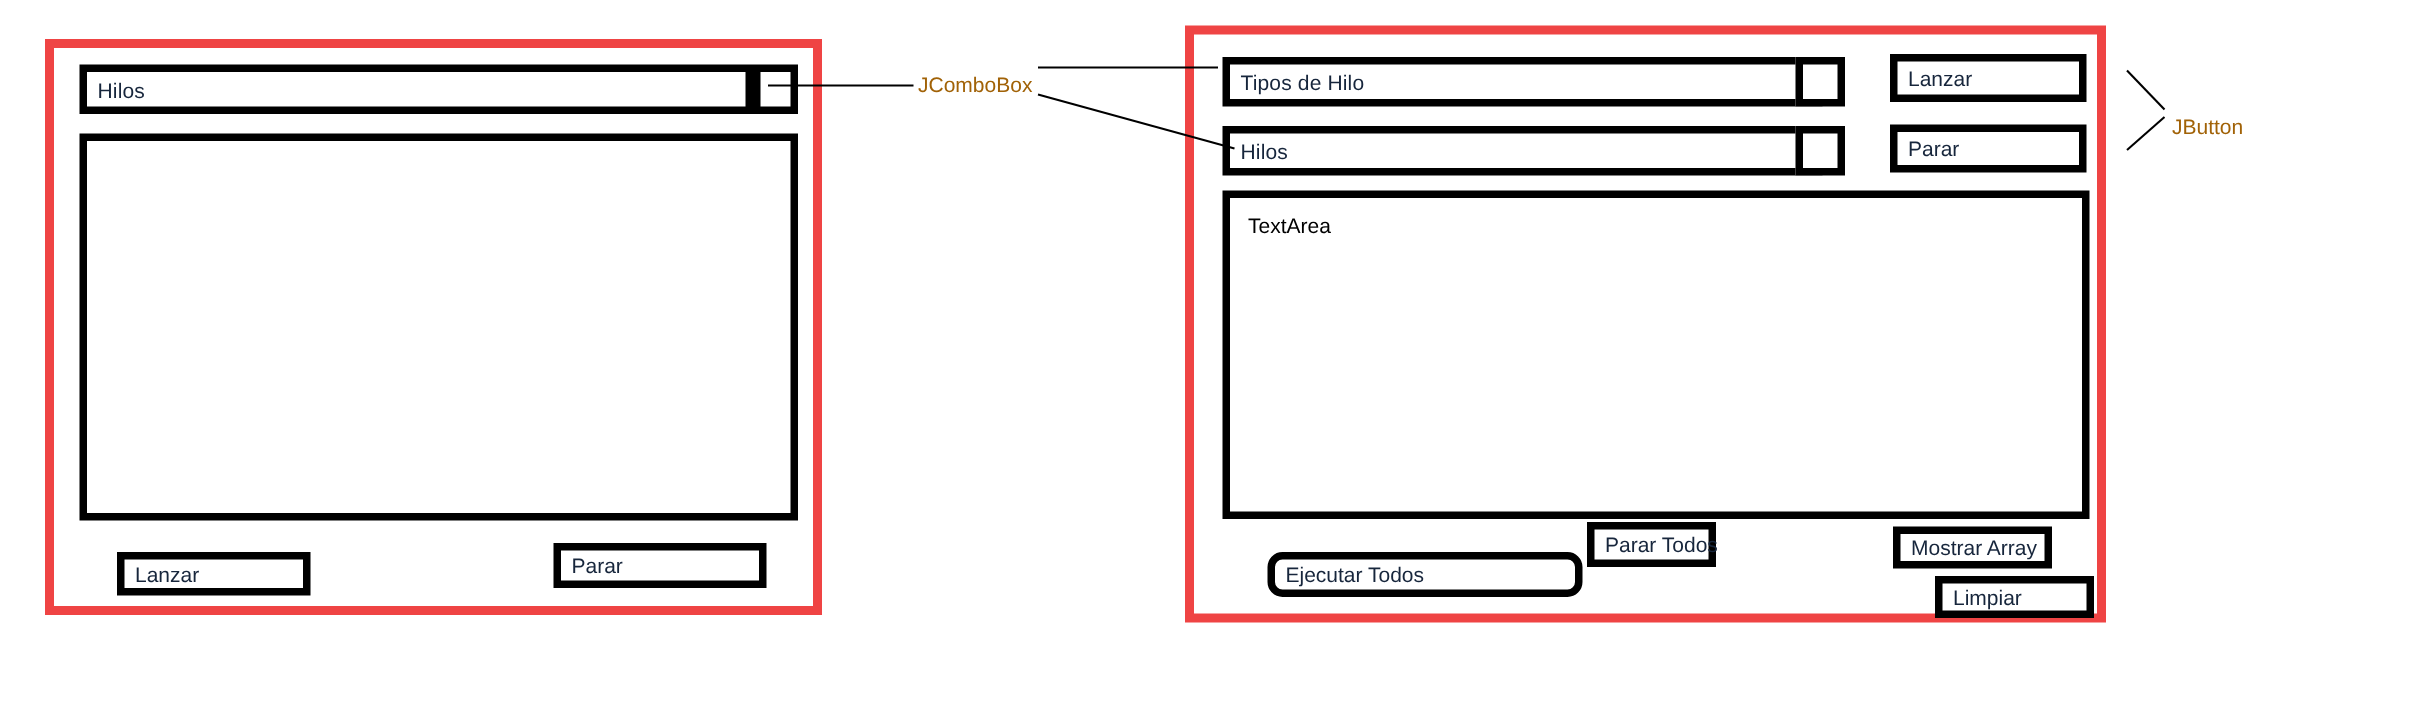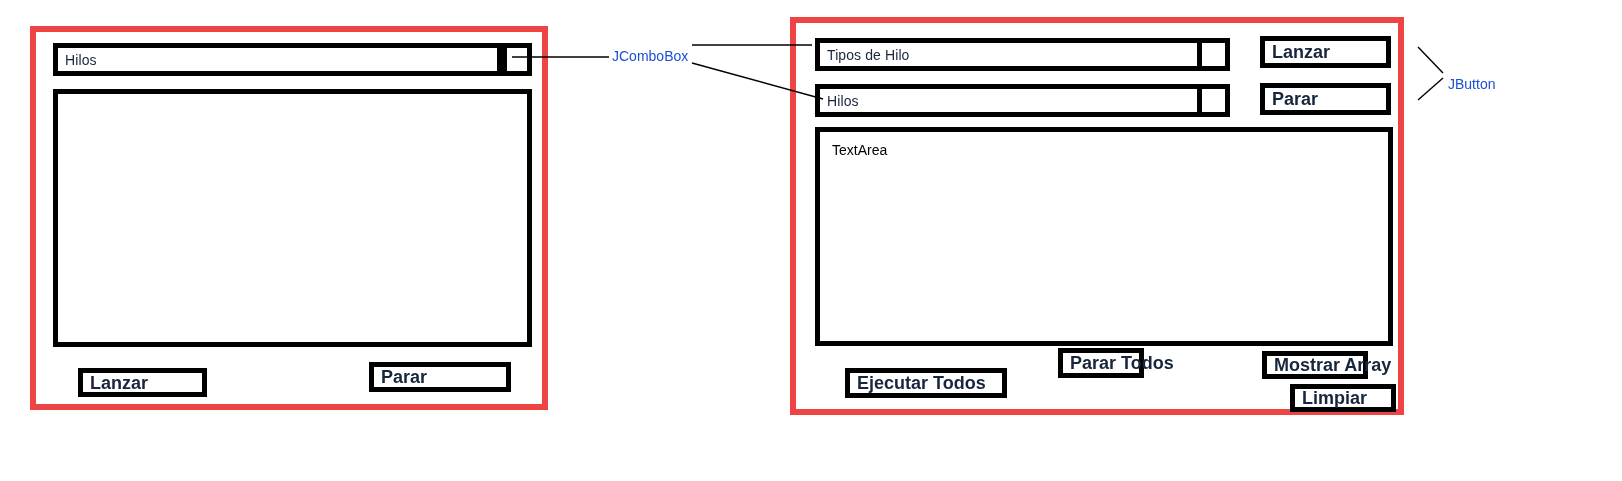--- a/index.html
+++ b/index.html
@@ -47,31 +47,30 @@
     font-size: 14px;
     line-height: 16px;
     color: #000000;
     white-space: nowrap;
   }
   .btn-text {
     position: absolute;
     left: 7px;
     top: 50%;
     transform: translateY(-50%);
-    font-size: 18px;
+    font-size: 14px;
     line-height: 16px;
     color: #17263c;
     white-space: nowrap;
-    font-weight: bold;
   }
   .annot {
     position: absolute;
     font-size: 14px;
     line-height: 16px;
-    color: #1d4ed8;
+    color: #a16207;
     white-space: nowrap;
   }
   .leader {
     position: absolute;
     left: 0;
     top: 0;
     width: 1622px;
     height: 481px;
     pointer-events: none;
   }
@@ -116,21 +115,21 @@
       <span class="btn-text">Lanzar</span>
     </div>
     <div class="box" style="left:464px; top:60px; width:131px; height:32px;">
       <span class="btn-text">Parar</span>
     </div>
 
     <div class="box" style="left:19px; top:104px; width:578px; height:219px;">
       <span class="area-text">TextArea</span>
     </div>
 
-    <div class="box" style="left:49px; top:345px; width:162px; height:30px;">
+    <div class="box" style="left:49px; top:345px; width:210px; height:30px;border-radius:10px;">
       <span class="btn-text">Ejecutar Todos</span>
     </div>
     <div class="box" style="left:262px; top:325px; width:86px; height:30px;">
       <span class="btn-text">Parar Todos</span>
     </div>
 
     <div class="box" style="left:466px; top:328px; width:106px; height:28px;">
       <span class="btn-text">Mostrar Array</span>
     </div>
     <div class="box" style="left:494px; top:361px; width:106px; height:28px;">

